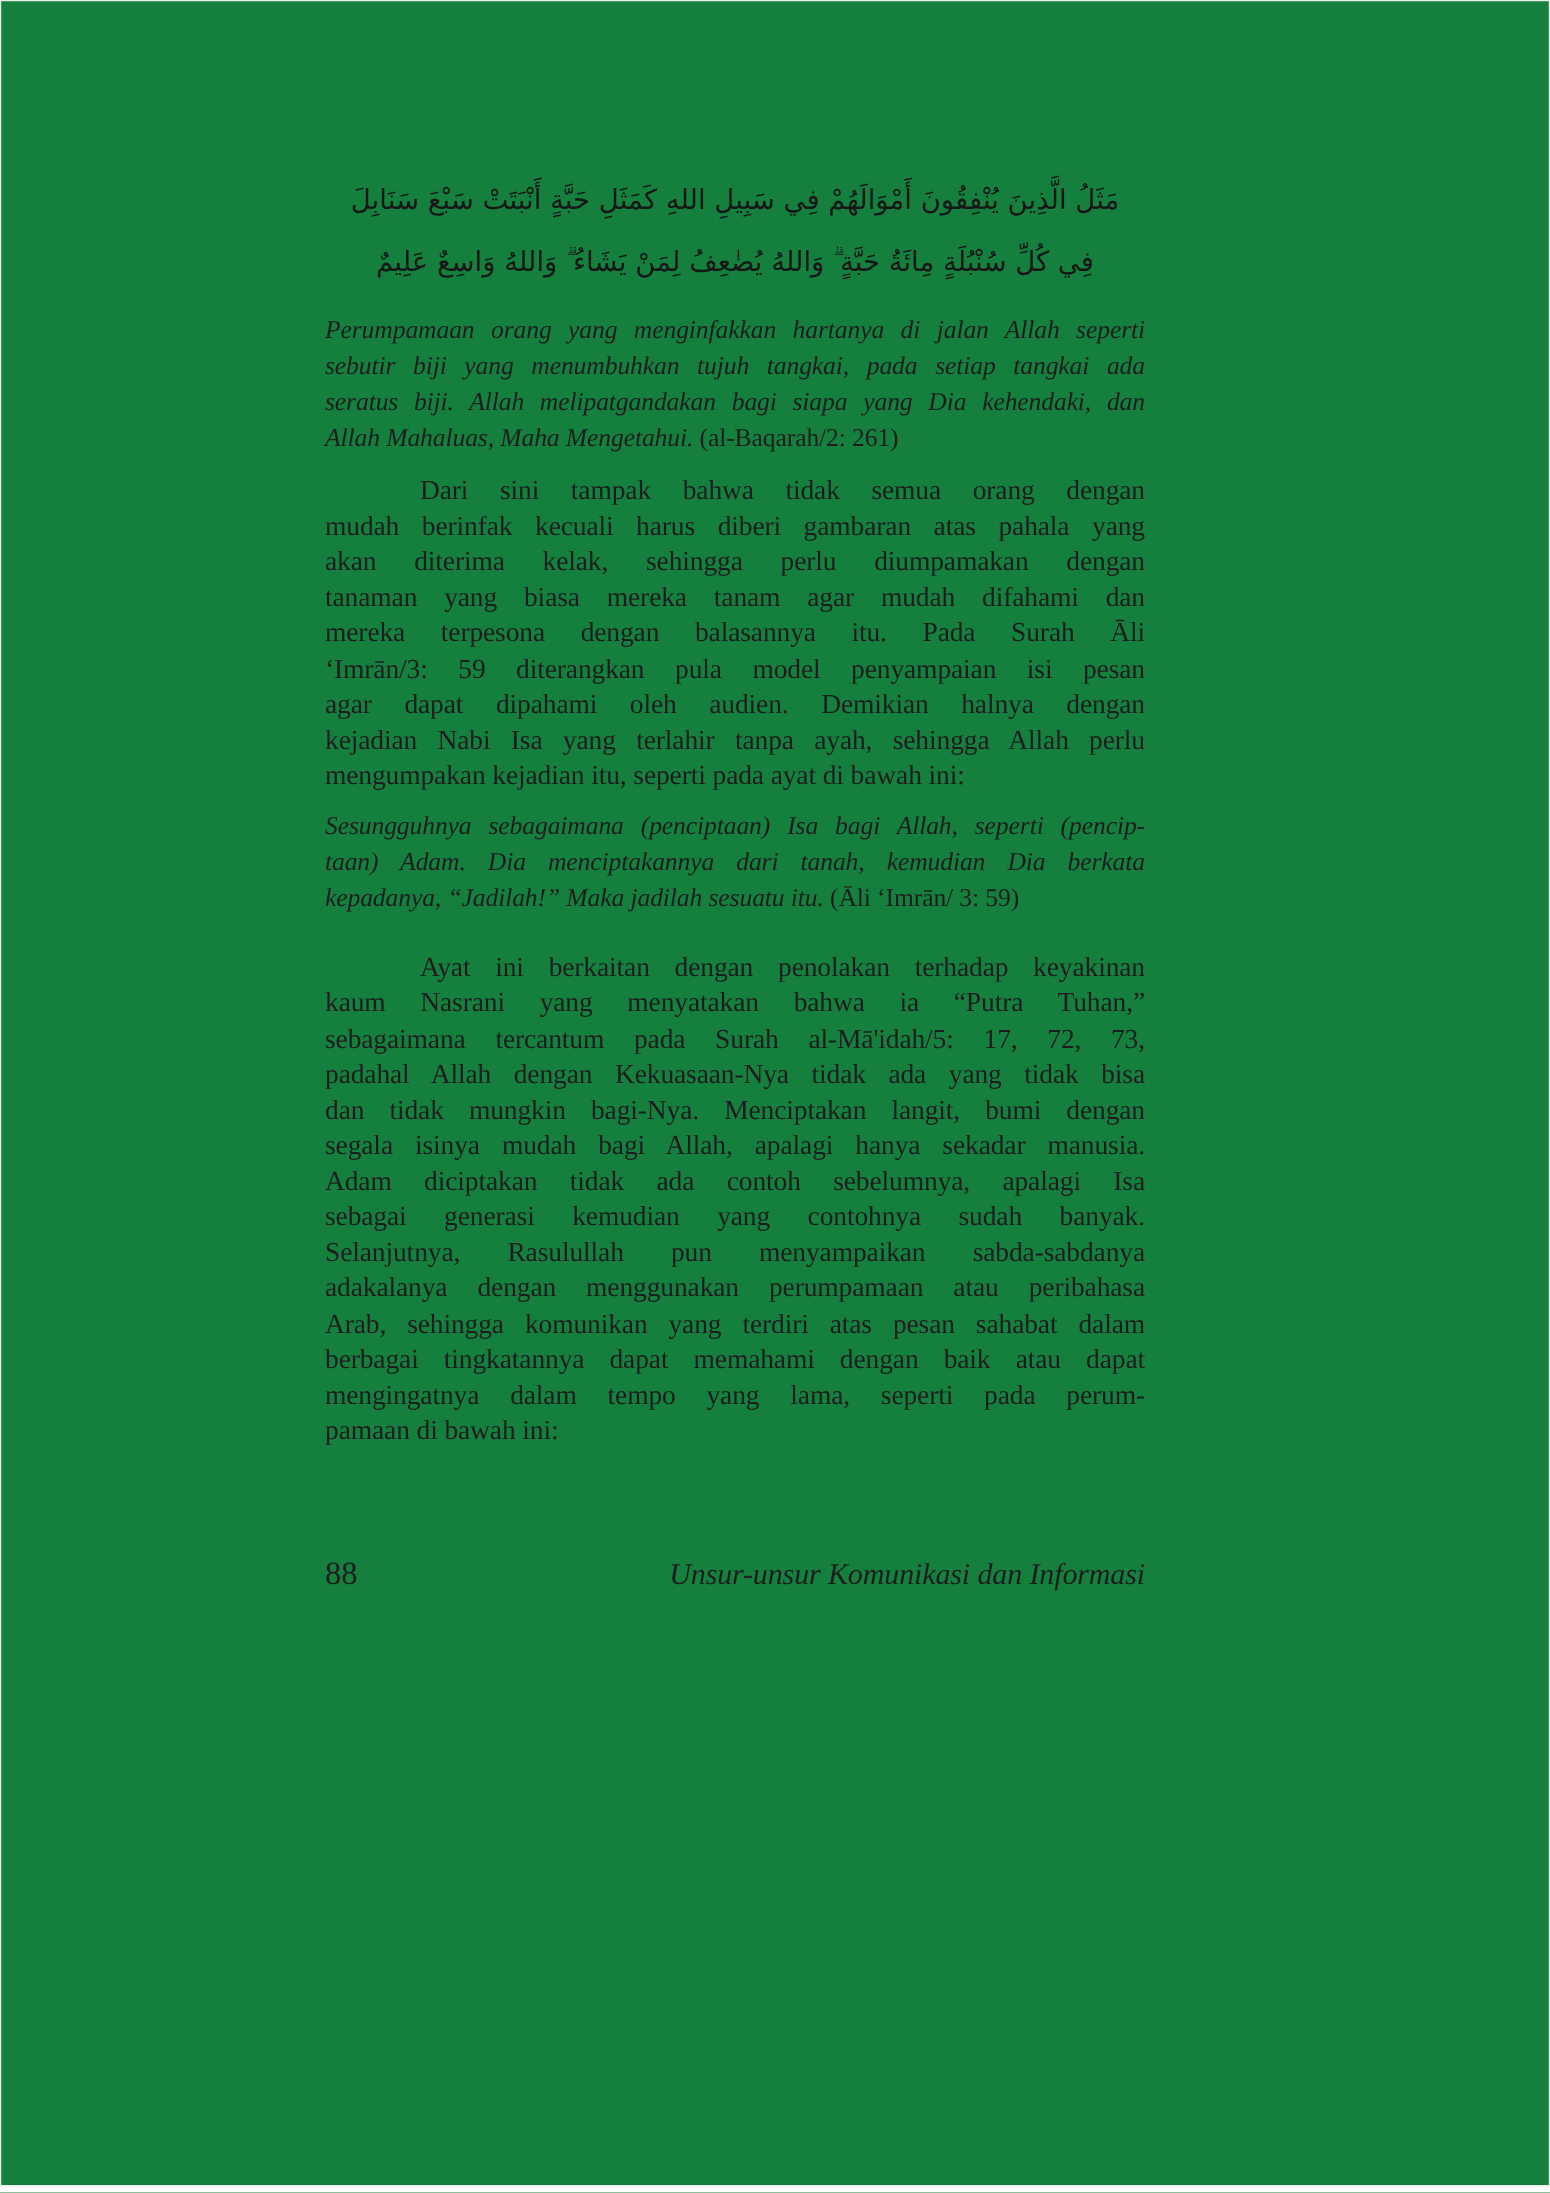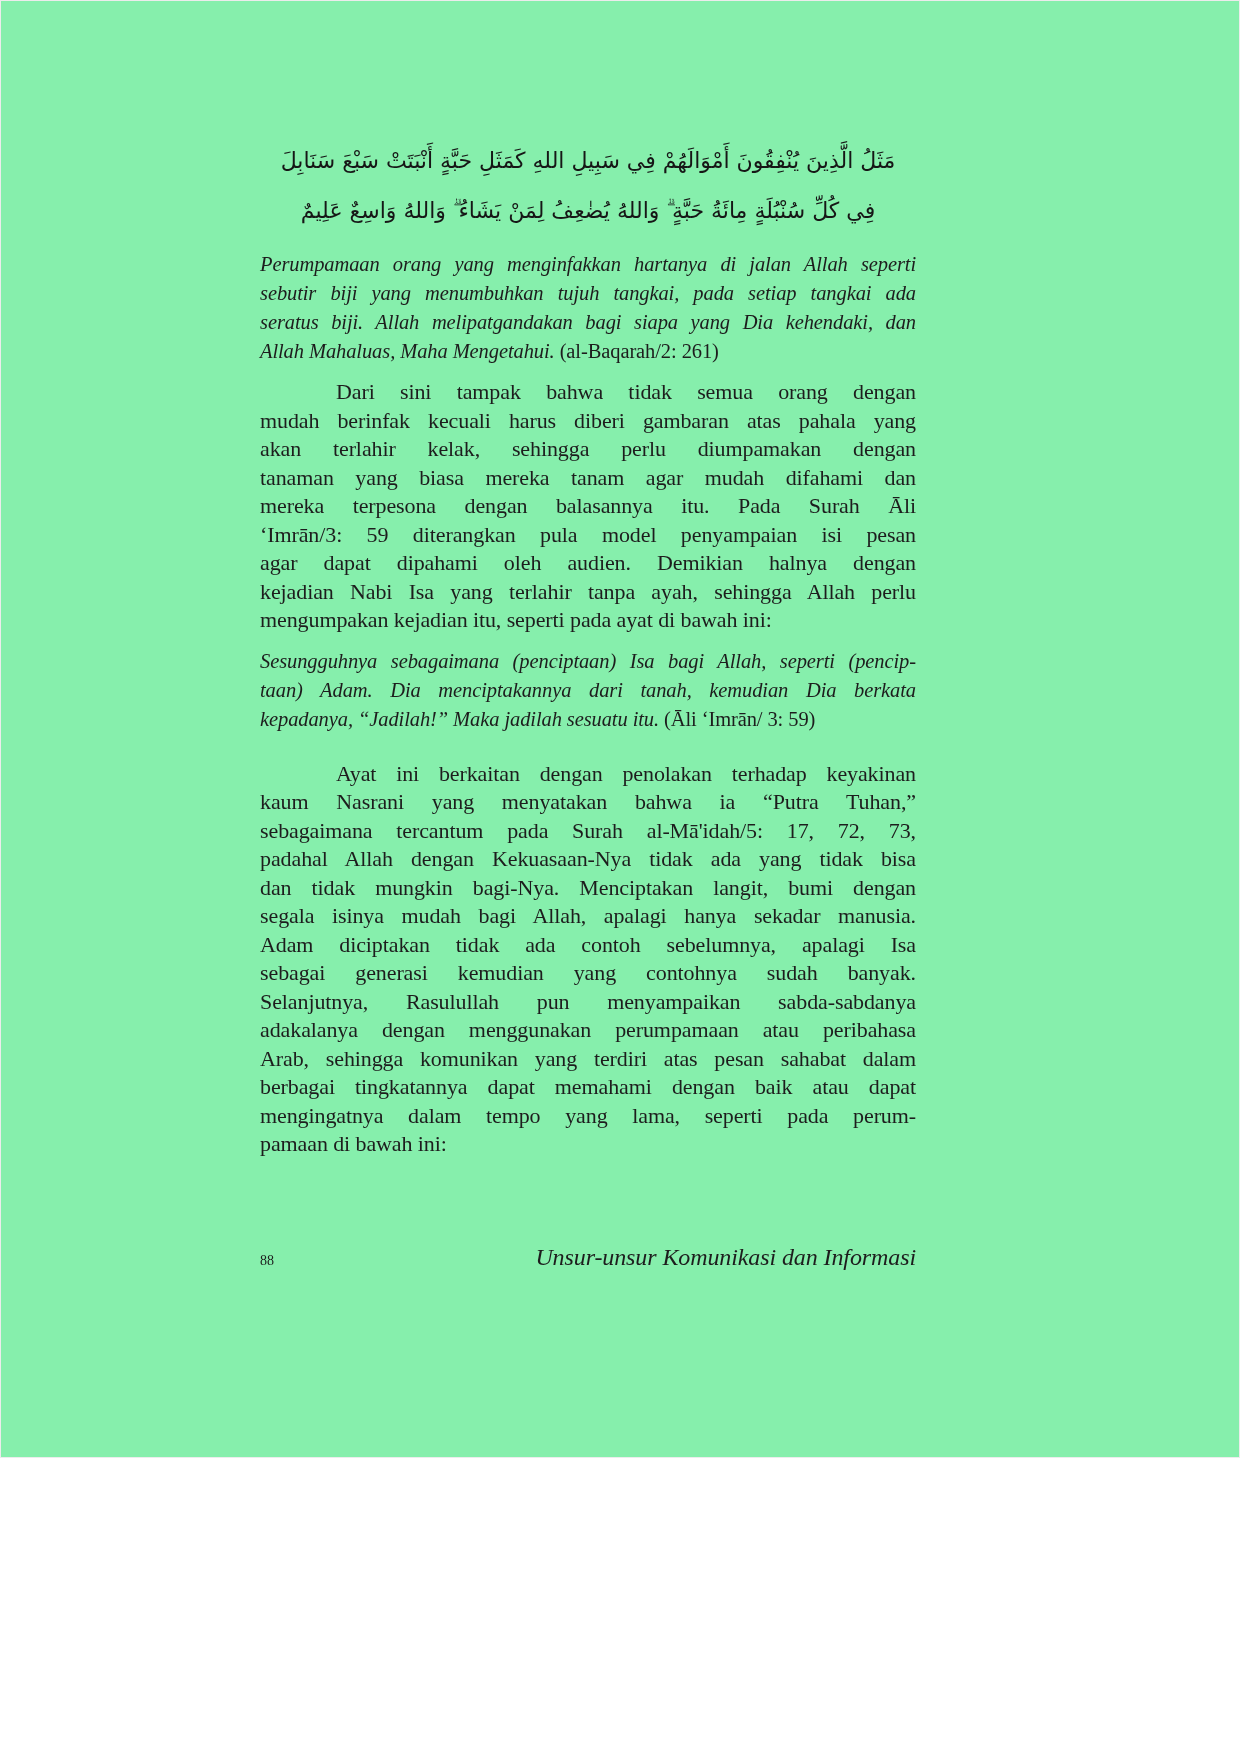--- a/index.html
+++ b/index.html
@@ -1,20 +1,20 @@
 <!DOCTYPE html>
 <html><head>
 <meta charset="utf-8">
 <style>
   html, body { margin: 0; padding: 0; background: #ffffff; }
   .page {
     position: relative;
     width: 1240px;
-    height: 1458px;
-    background: #86efac;
+    height: 1749px;
+    background: #15803d;
     font-family: "Liberation Serif", "DejaVu Serif", serif;
     color: #1d1d1d;
     box-shadow: inset 0 0 0 1px #ececec;
     overflow: hidden;
   }
   .content {
     position: absolute;
     left: 260px;
     top: 136px;
     width: 656px;
@@ -61,21 +61,21 @@
 
   .footer {
     position: absolute;
     left: 260px;
     top: 1244px;
     width: 656px;
     display: flex;
     justify-content: space-between;
     align-items: baseline;
   }
-  .page-num { font-size: 14px; font-style: normal; }
+  .page-num { font-size: 26px; font-style: normal; }
   .footer-title { font-size: 24px; font-style: italic; letter-spacing: -0.1px; }
 </style>
 </head>
 <body>
 
 <div class="page">
   <main class="content">
 
     <section>
       <div class="arabic" id="verse1-arabic">
@@ -92,21 +92,21 @@
         <div class="line last">
           <span class="it">Allah Mahaluas, Maha Mengetahui.</span>
           <span class="rm">(al-Baqarah/2: 261)</span>
         </div>
       </div>
     </section>
 
     <div class="body-par">
         <div class="line first">Dari sini tampak bahwa tidak semua orang dengan</div>
         <div class="line">mudah berinfak kecuali harus diberi gambaran atas pahala yang</div>
-        <div class="line">akan terlahir kelak, sehingga perlu diumpamakan dengan</div>
+        <div class="line">akan diterima kelak, sehingga perlu diumpamakan dengan</div>
         <div class="line">tanaman yang biasa mereka tanam agar mudah difahami dan</div>
         <div class="line">mereka terpesona dengan balasannya itu. Pada Surah Āli</div>
         <div class="line">‘Imrān/3: 59 diterangkan pula model penyampaian isi pesan</div>
         <div class="line">agar dapat dipahami oleh audien. Demikian halnya dengan</div>
         <div class="line">kejadian Nabi Isa yang terlahir tanpa ayah, sehingga Allah perlu</div>
         <div class="line last">mengumpakan kejadian itu, seperti pada ayat di bawah ini:</div>
       </div>
 
     <section>
 

